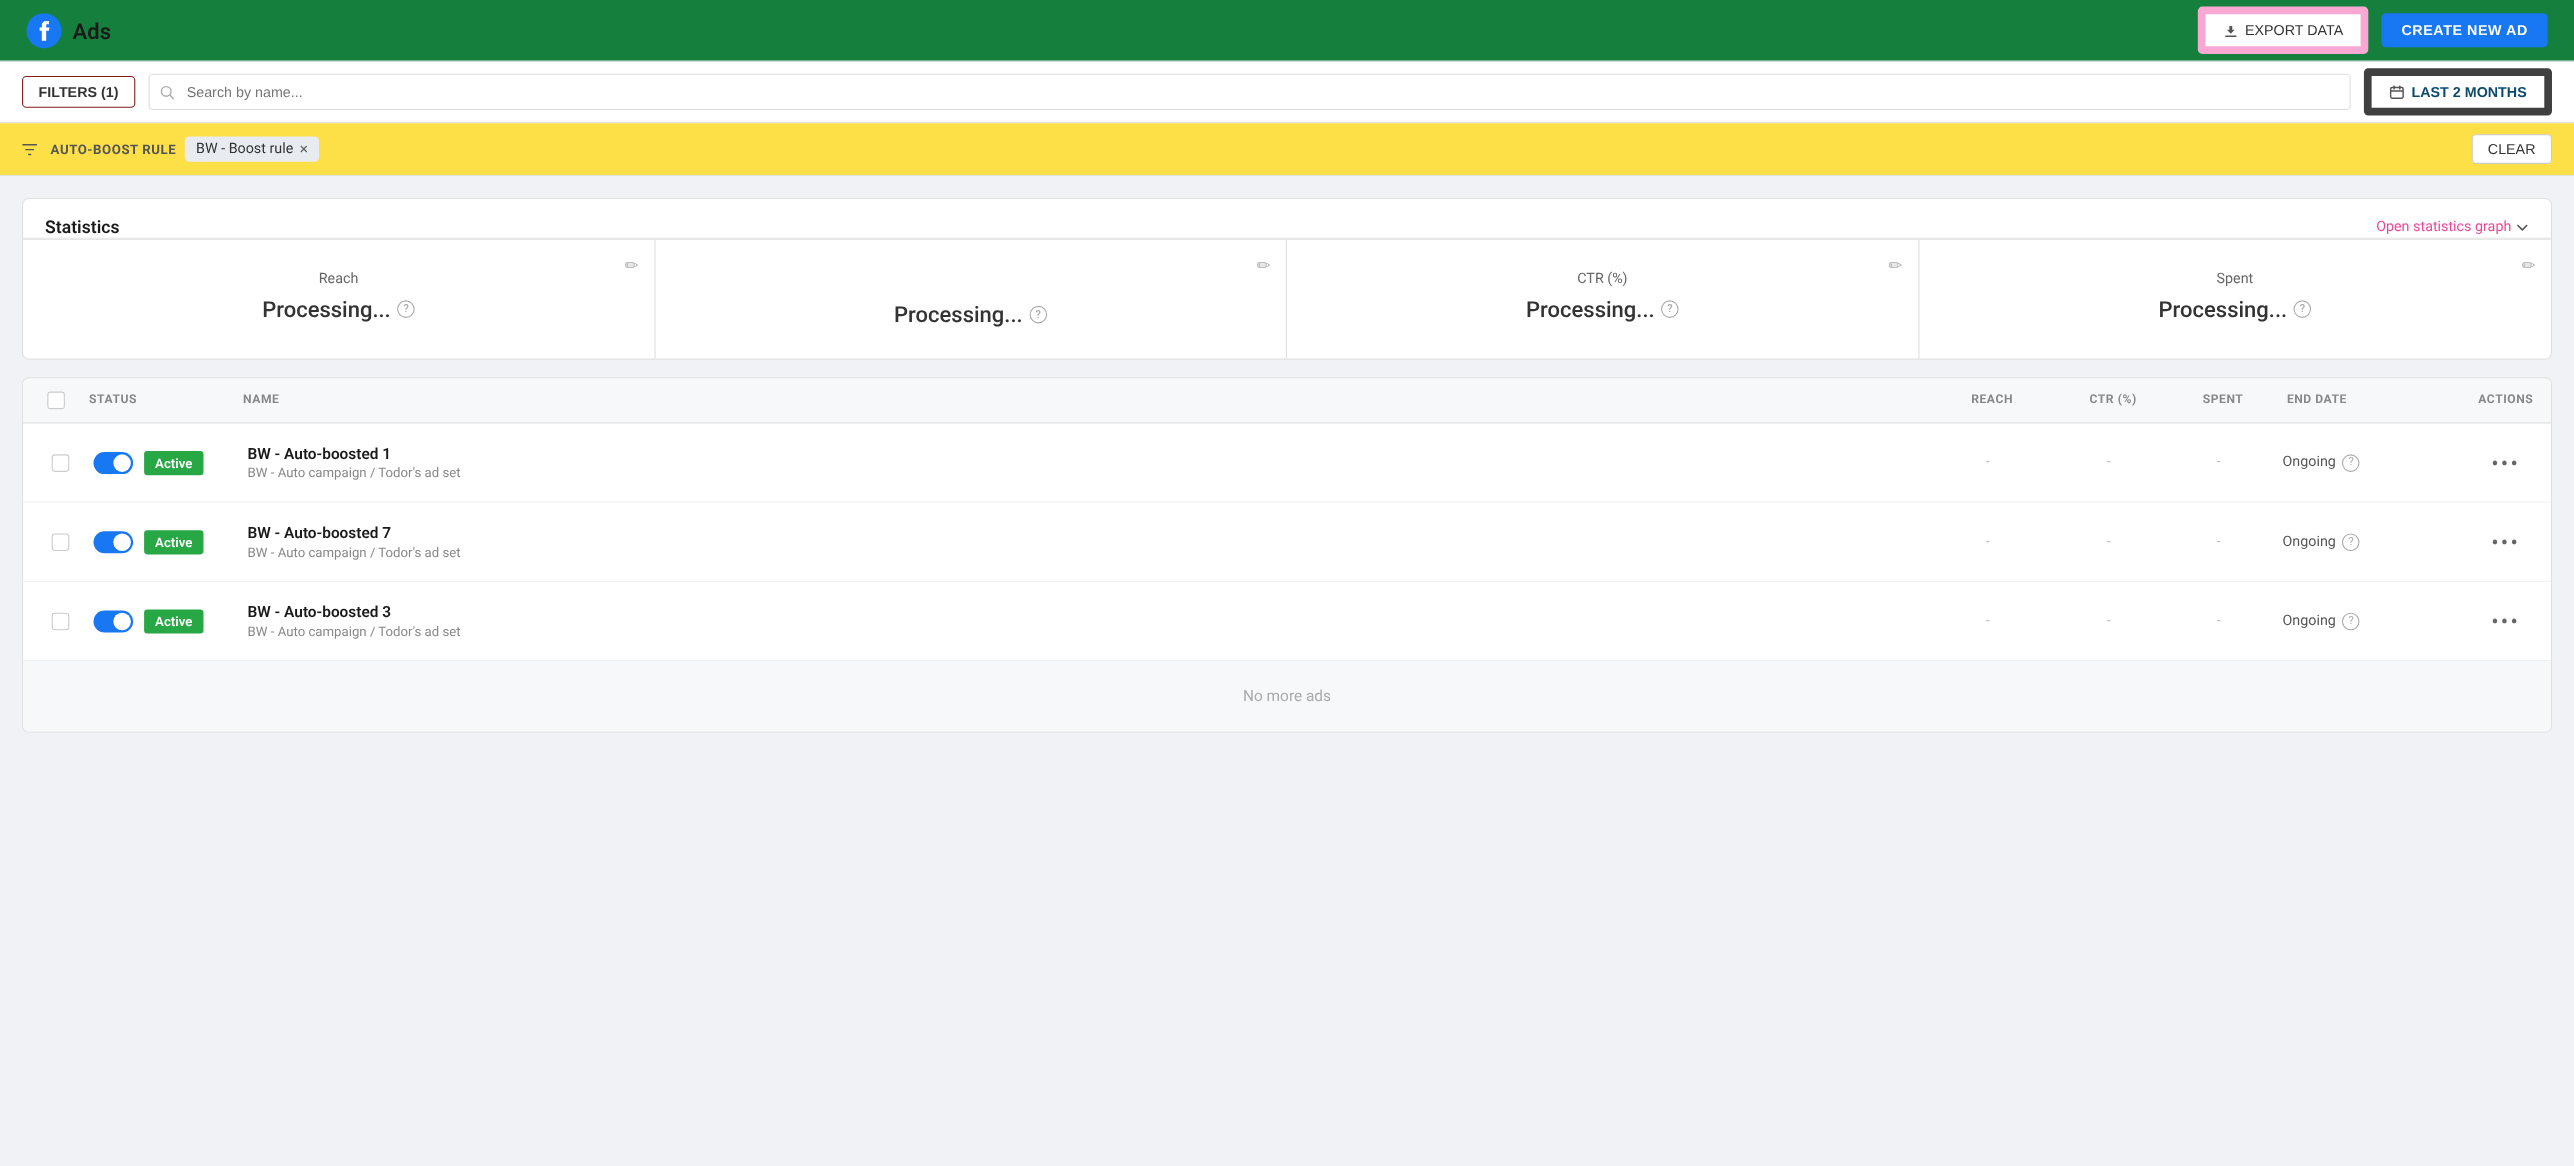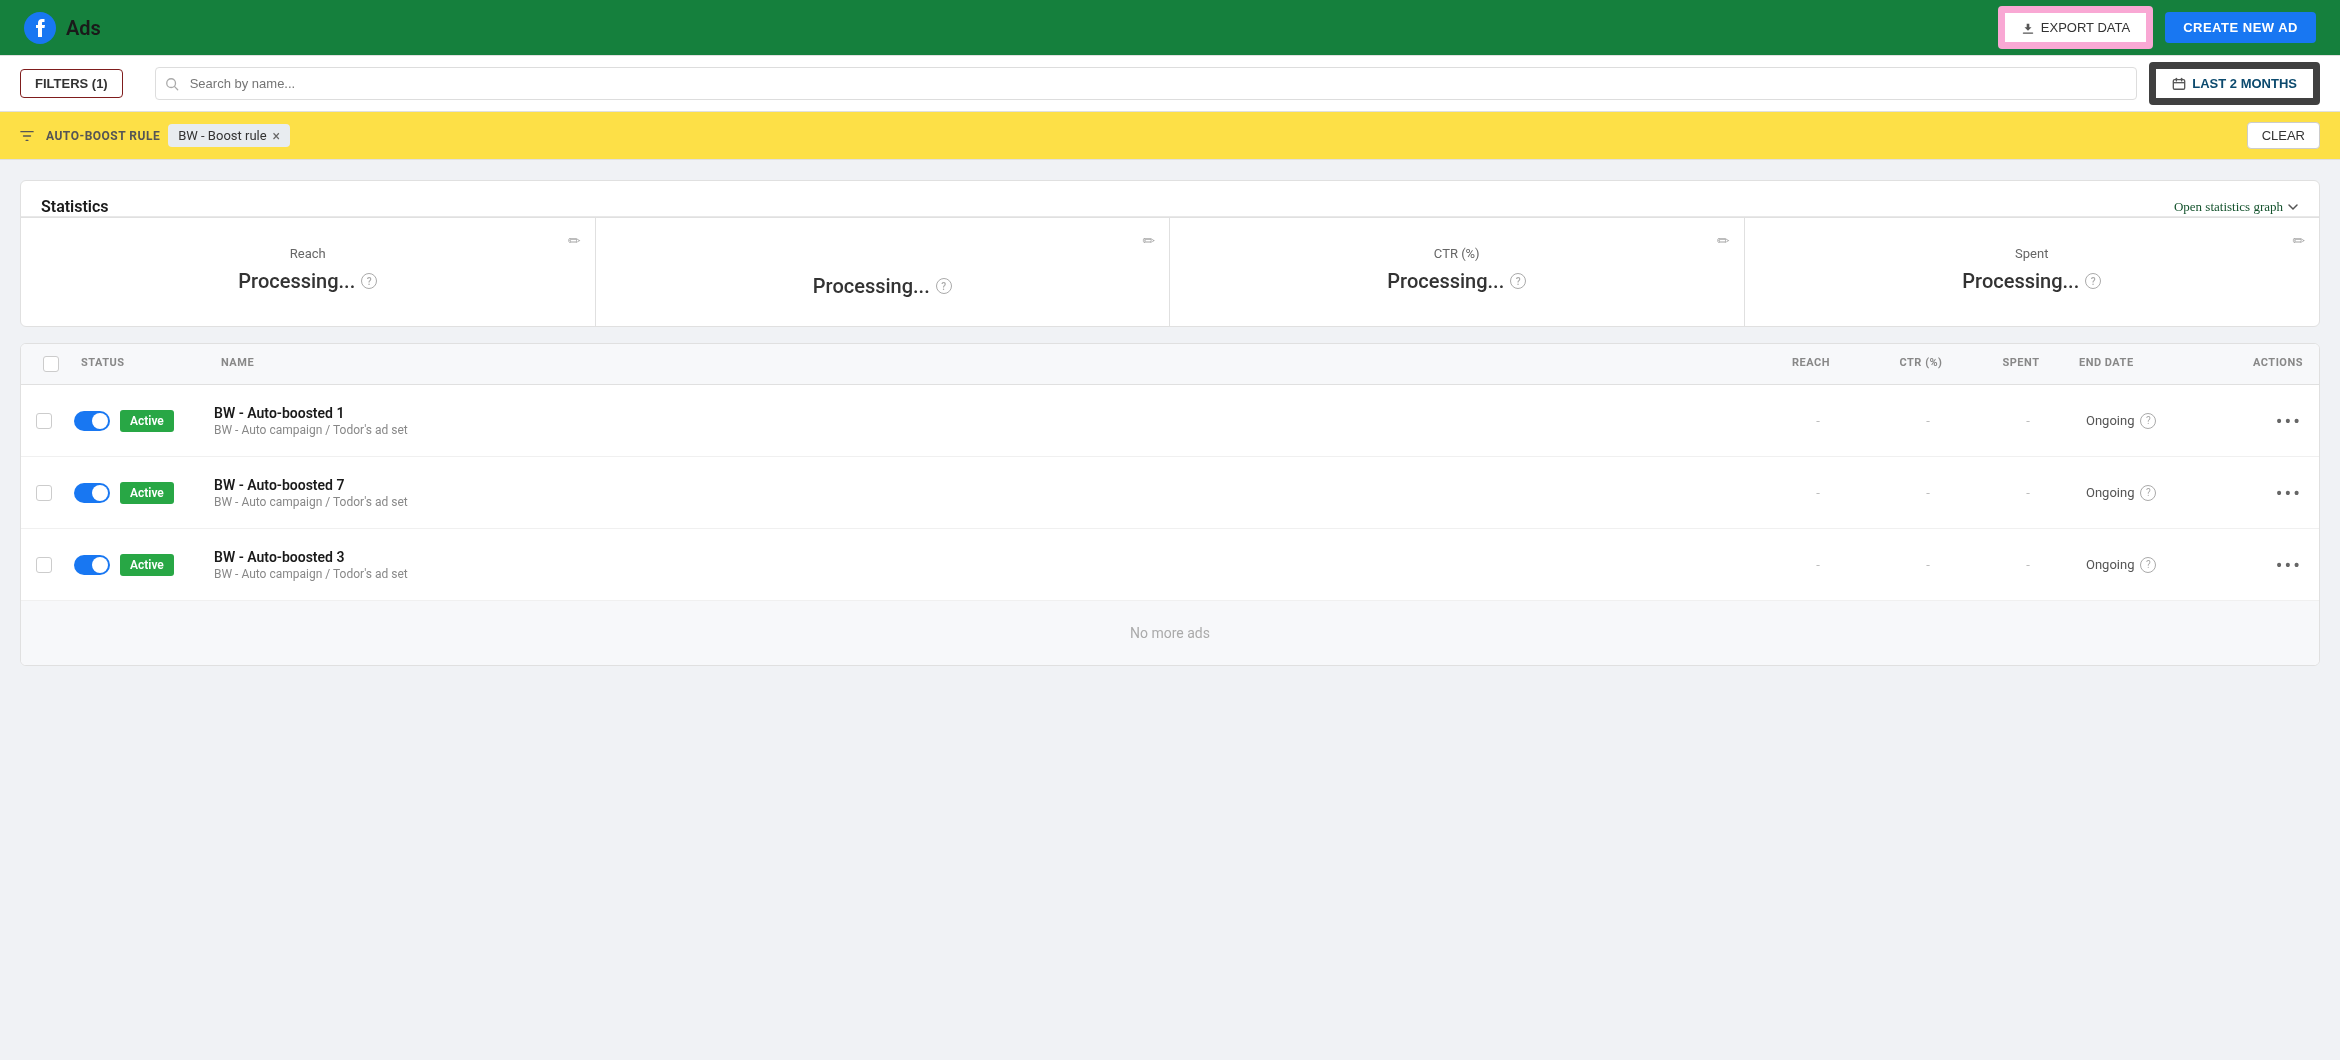--- a/index.html
+++ b/index.html
@@ -75,21 +75,20 @@
       padding: 6px 14px;
       font-size: 13px;
       font-weight: 600;
       cursor: pointer;
       white-space: nowrap;
       color: #333;
     }
     .search-wrap {
       flex: 1;
       position: relative;
-      margin-left: 20px;
     }
     .search-wrap .search-icon-svg {
       position: absolute;
       left: 10px;
       top: 50%;
       transform: translateY(-50%);
       color: #999;
     }
     .search-input {
       width: 100%;
@@ -184,26 +183,25 @@
       padding: 16px 20px 0;
       border-bottom: 1px solid #e8e8e8;
     }
     .stats-title {
       font-size: 16px;
       font-weight: 600;
       color: #1a1a1a;
     }
     .open-stats-link {
       font-size: 13px;
-      color: #14532d;
+      color: #ec4899;
       cursor: pointer;
       display: flex;
       align-items: center;
       gap: 4px;
-      font-family: Liberation Serif, serif;
     }
     .stats-grid {
       display: grid;
       grid-template-columns: 1fr 1fr 1fr 1fr;
       border-top: 1px solid #e0e0e0;
     }
     .stat-cell {
       padding: 28px 24px;
       border-right: 1px solid #e0e0e0;
       position: relative;
@@ -269,21 +267,21 @@
       letter-spacing: 0.5px;
       text-transform: uppercase;
     }
     .th.center { text-align: center; }
     .th.right { text-align: right; }
 
     .table-row {
       display: grid;
       grid-template-columns: 44px 140px 1fr 120px 100px 100px 140px 100px;
       border-bottom: 1px solid #f0f0f0;
-      padding: 0 1px;
+      padding: 0 12px;
       align-items: center;
       min-height: 72px;
     }
     .table-row:last-child { border-bottom: none; }
 
     .td {
       padding: 10px 8px;
       font-size: 13px;
       color: #444;
     }

